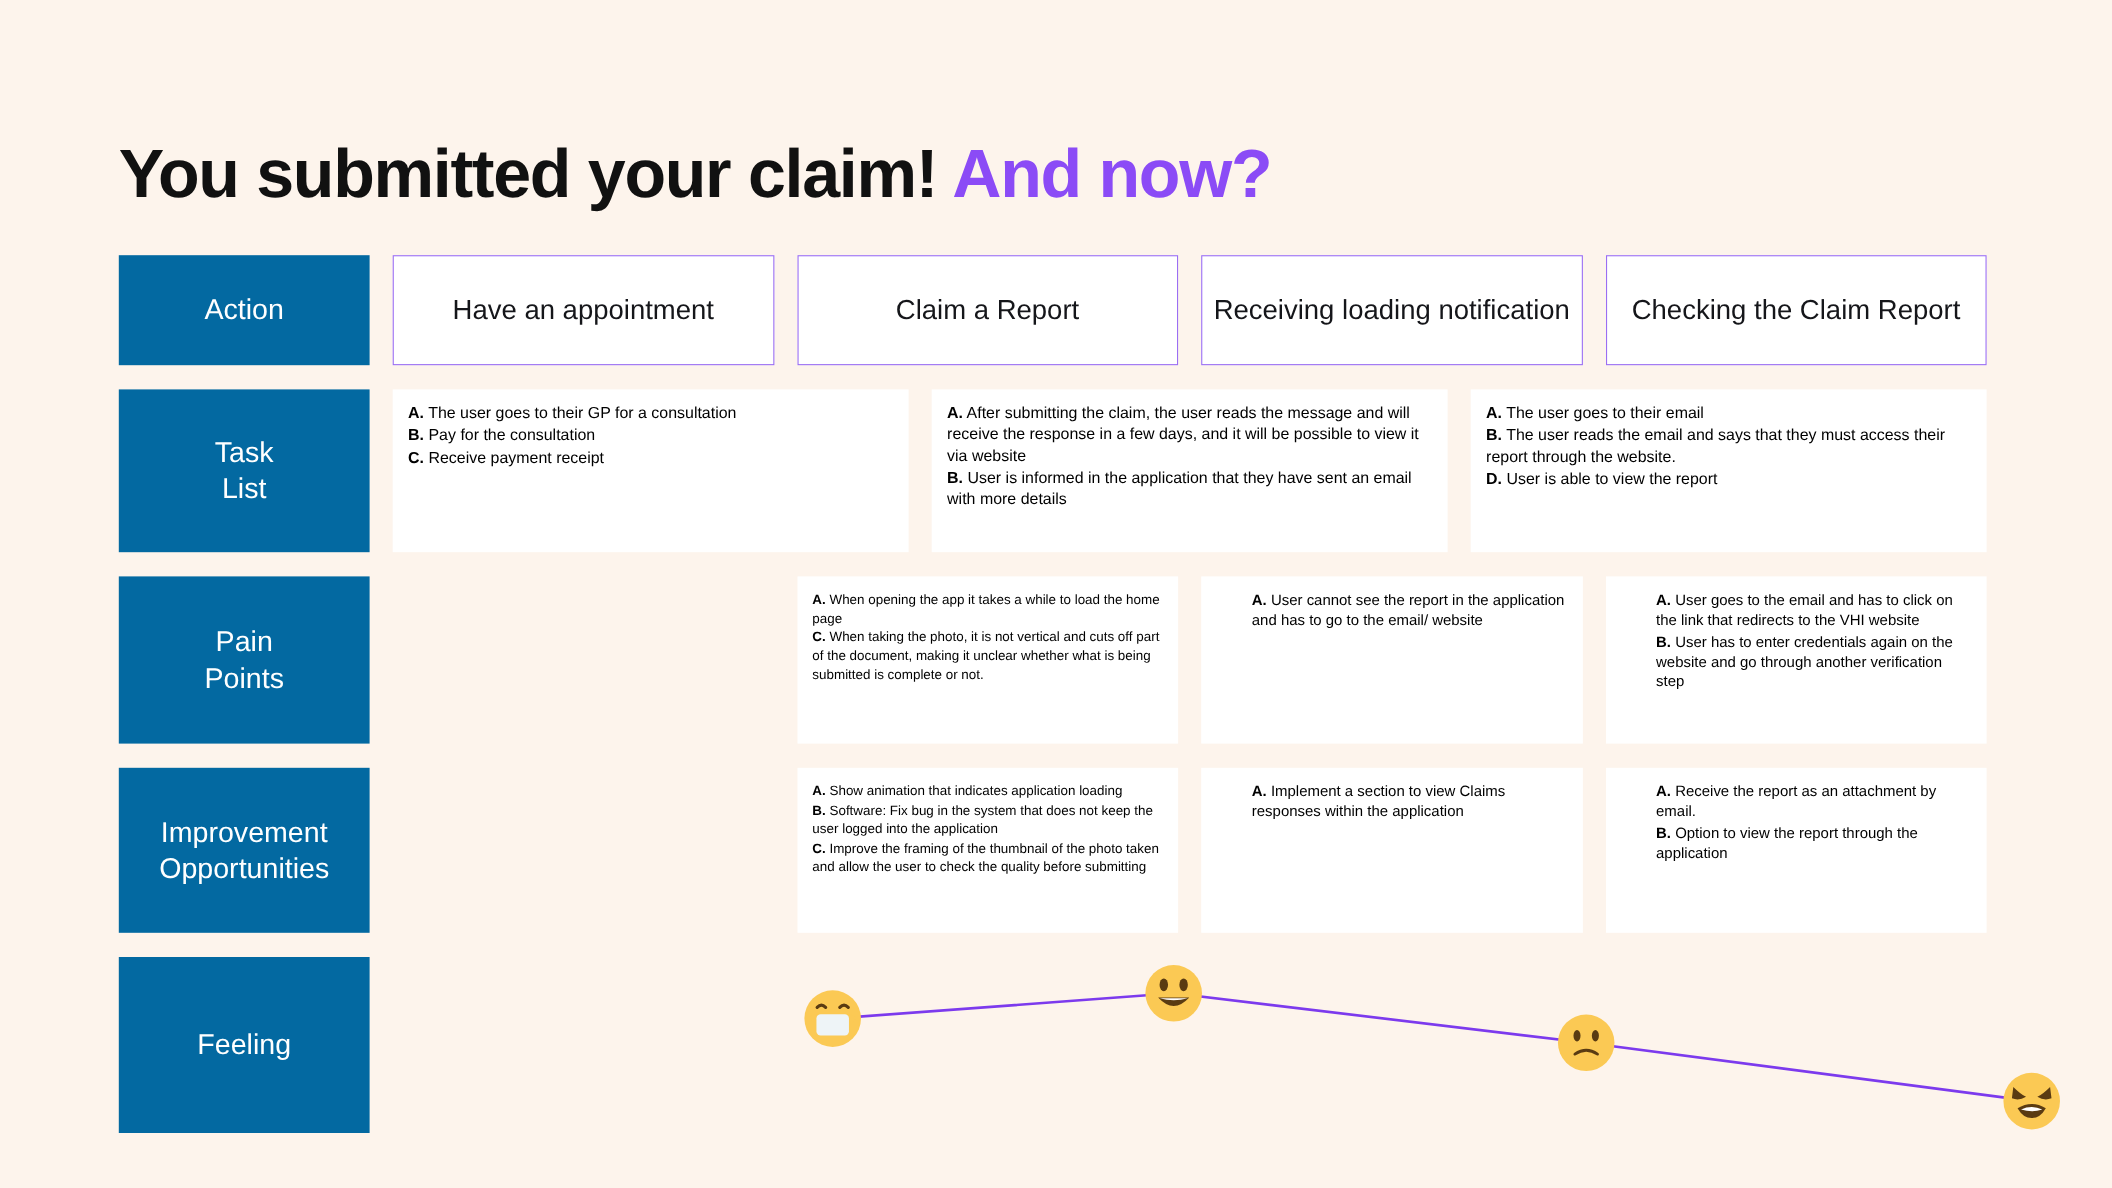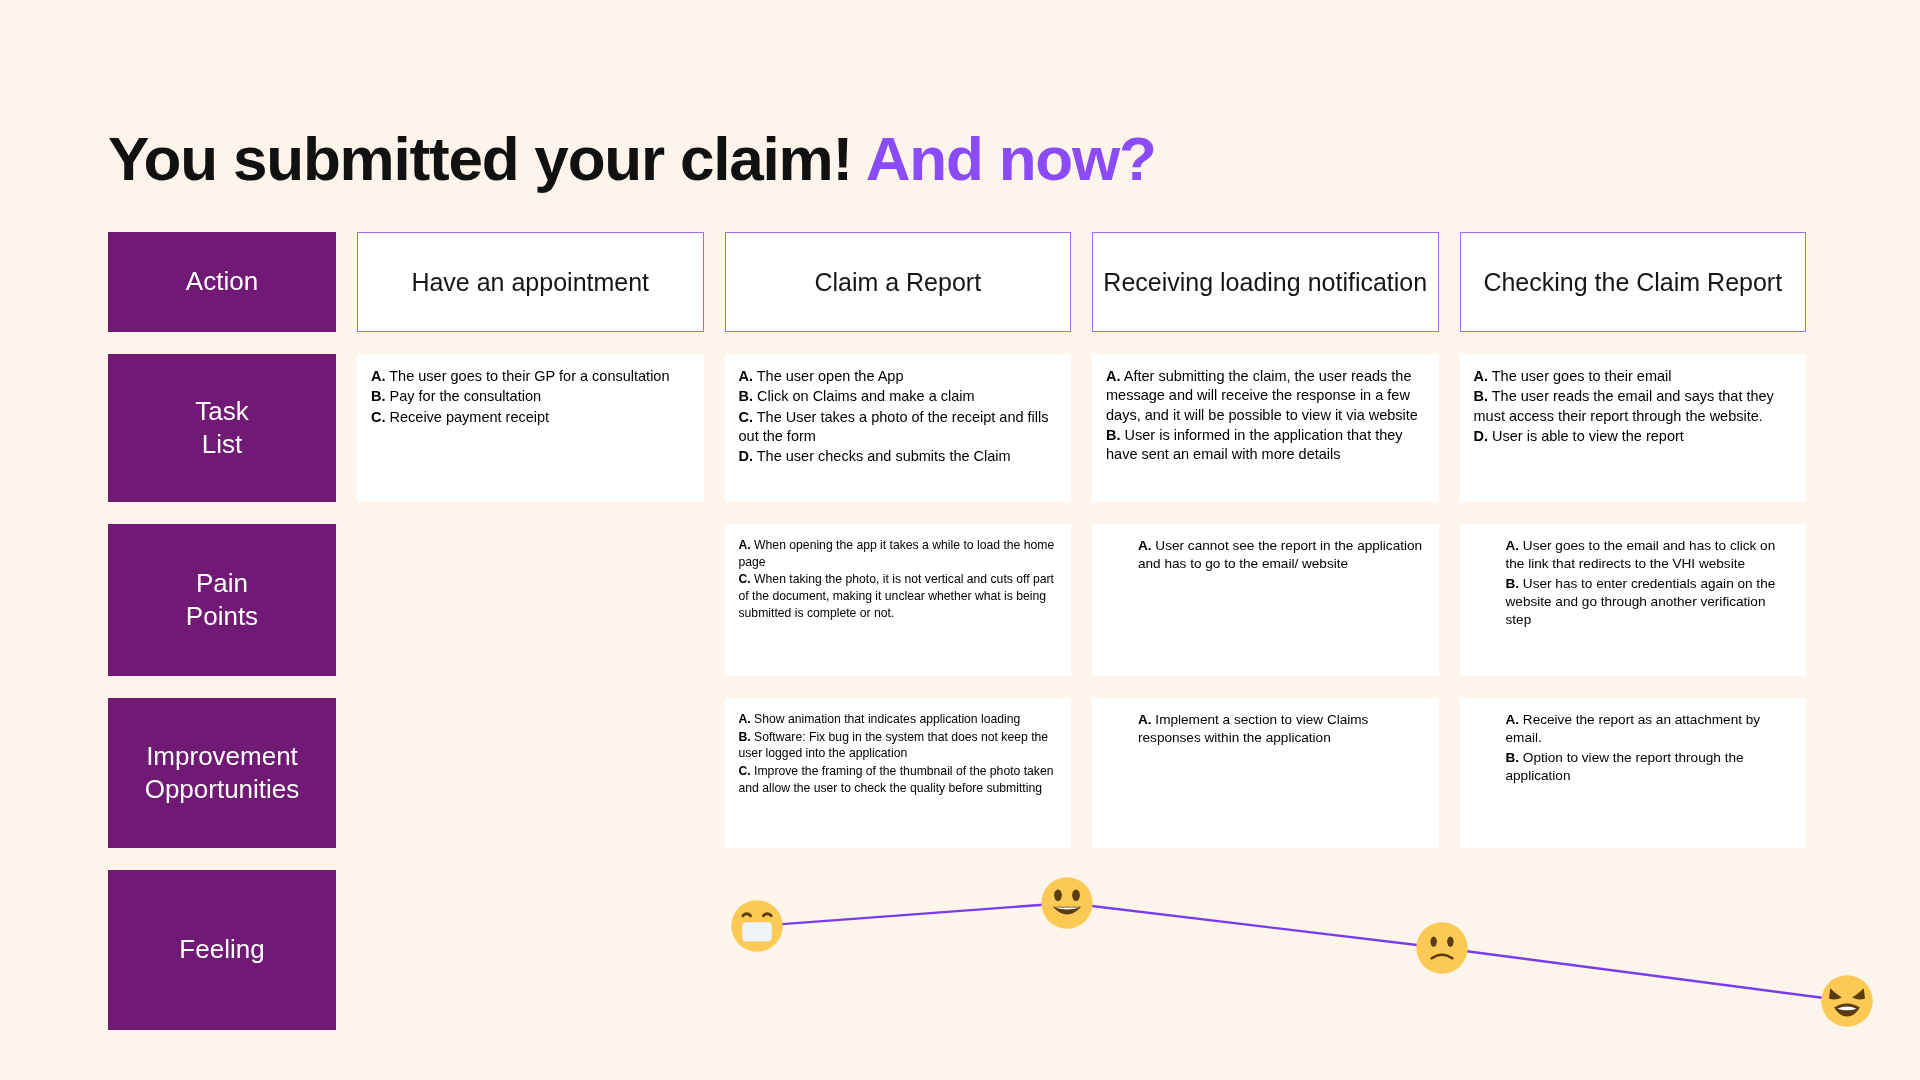--- a/index.html
+++ b/index.html
@@ -41,21 +41,21 @@
   .row {
     display: flex;
     align-items: stretch;
     gap: 21px;
     margin-bottom: 22px;
   }
 
   
   .stage-label {
     flex: 0 0 228px;
-    background: #701a75;
+    background: #0369a1;
     color: #ffffff;
     display: flex;
     align-items: center;
     justify-content: center;
     text-align: center;
     font-size: 26px;
     line-height: 1.27;
     font-weight: 400;
     box-sizing: border-box;
     padding: 6px 8px;
@@ -165,28 +165,20 @@
     </div>
     <div class="cell">
       <div class="cell-content fs-14">
           <p><b>A.</b> The user goes to their GP for a consultation</p>
           <p><b>B.</b> Pay for the consultation</p>
           <p><b>C.</b> Receive payment receipt</p>
         </div>
     </div>
     <div class="cell">
       <div class="cell-content fs-14">
-          <p><b>A.</b> The user open the App</p>
-          <p><b>B.</b> Click on Claims and make a claim</p>
-          <p><b>C.</b> The User takes a photo of the receipt and fills out the form</p>
-          <p><b>D.</b> The user checks and submits the Claim</p>
-        </div>
-    </div>
-    <div class="cell">
-      <div class="cell-content fs-14">
           <p><b>A.</b> After submitting the claim, the user reads the message and will receive the response in a few days, and it will be possible to view it via website</p>
           <p><b>B.</b> User is informed in the application that they have sent an email with more details</p>
         </div>
     </div>
     <div class="cell">
       <div class="cell-content fs-14">
           <p><b>A.</b> The user goes to their email</p>
           <p><b>B.</b> The user reads the email and says that they must access their report through the website.</p>
           <p><b>D.</b> User is able to view the report</p>
         </div>

